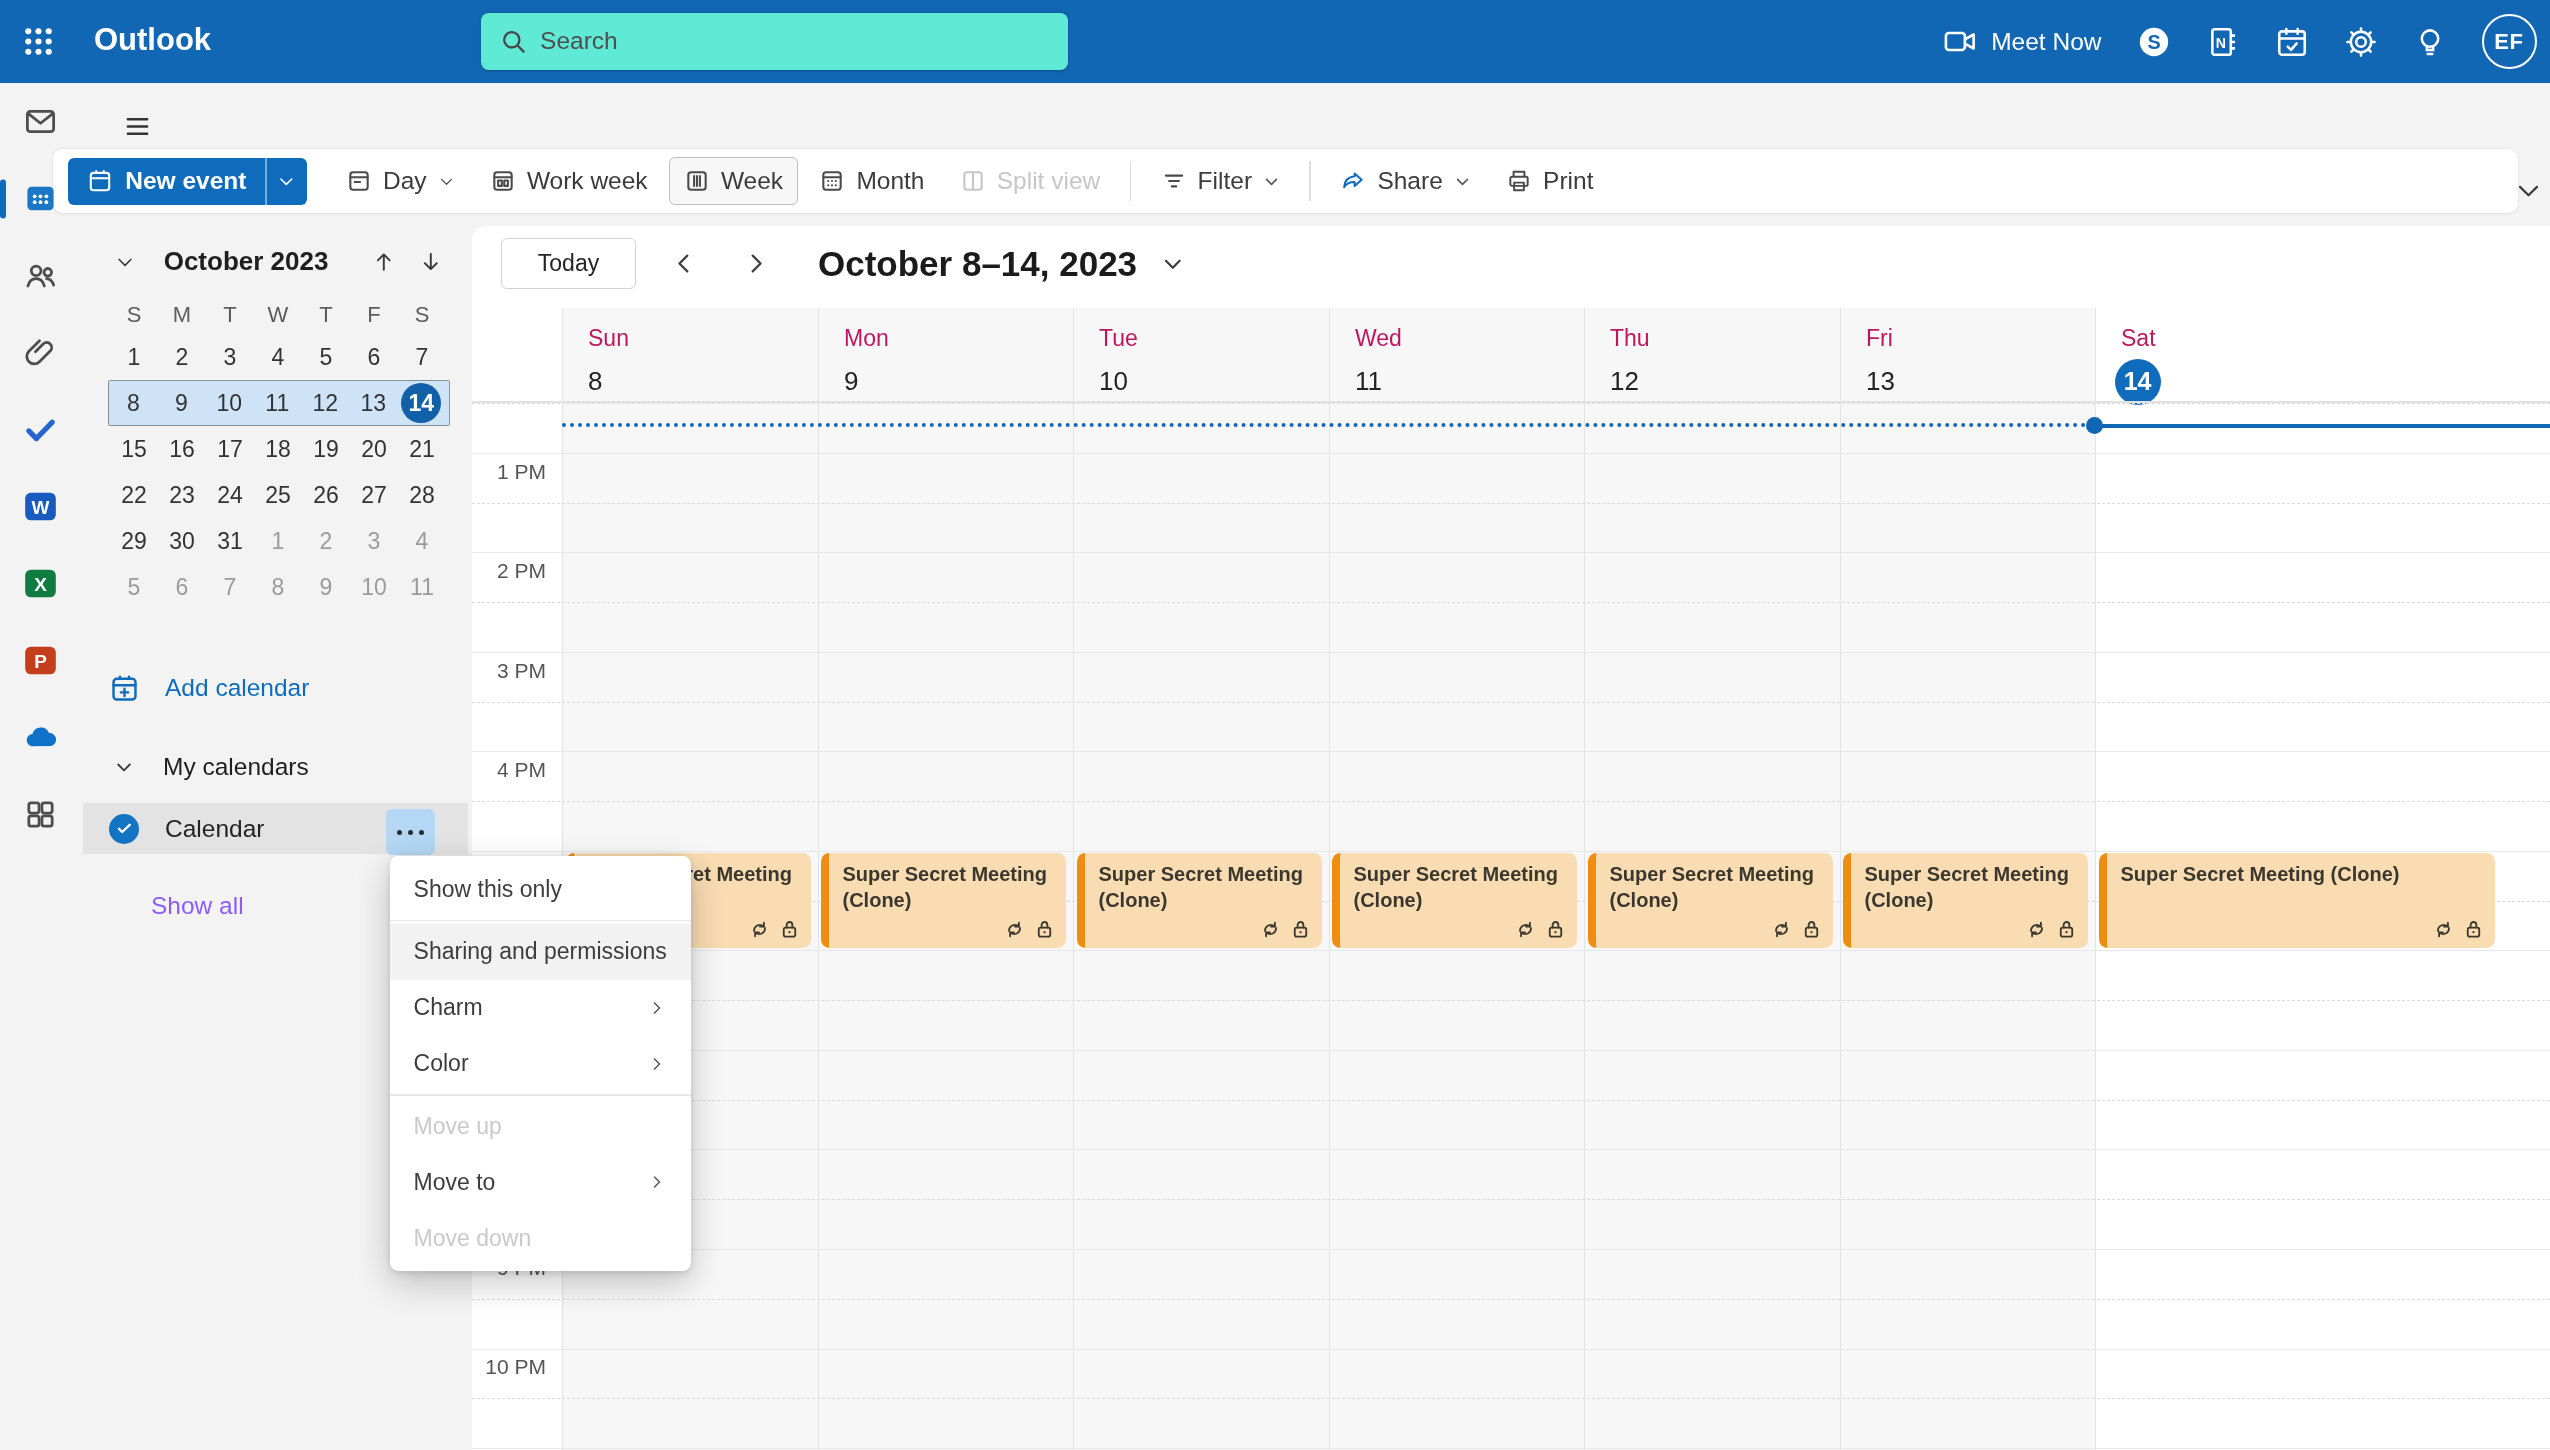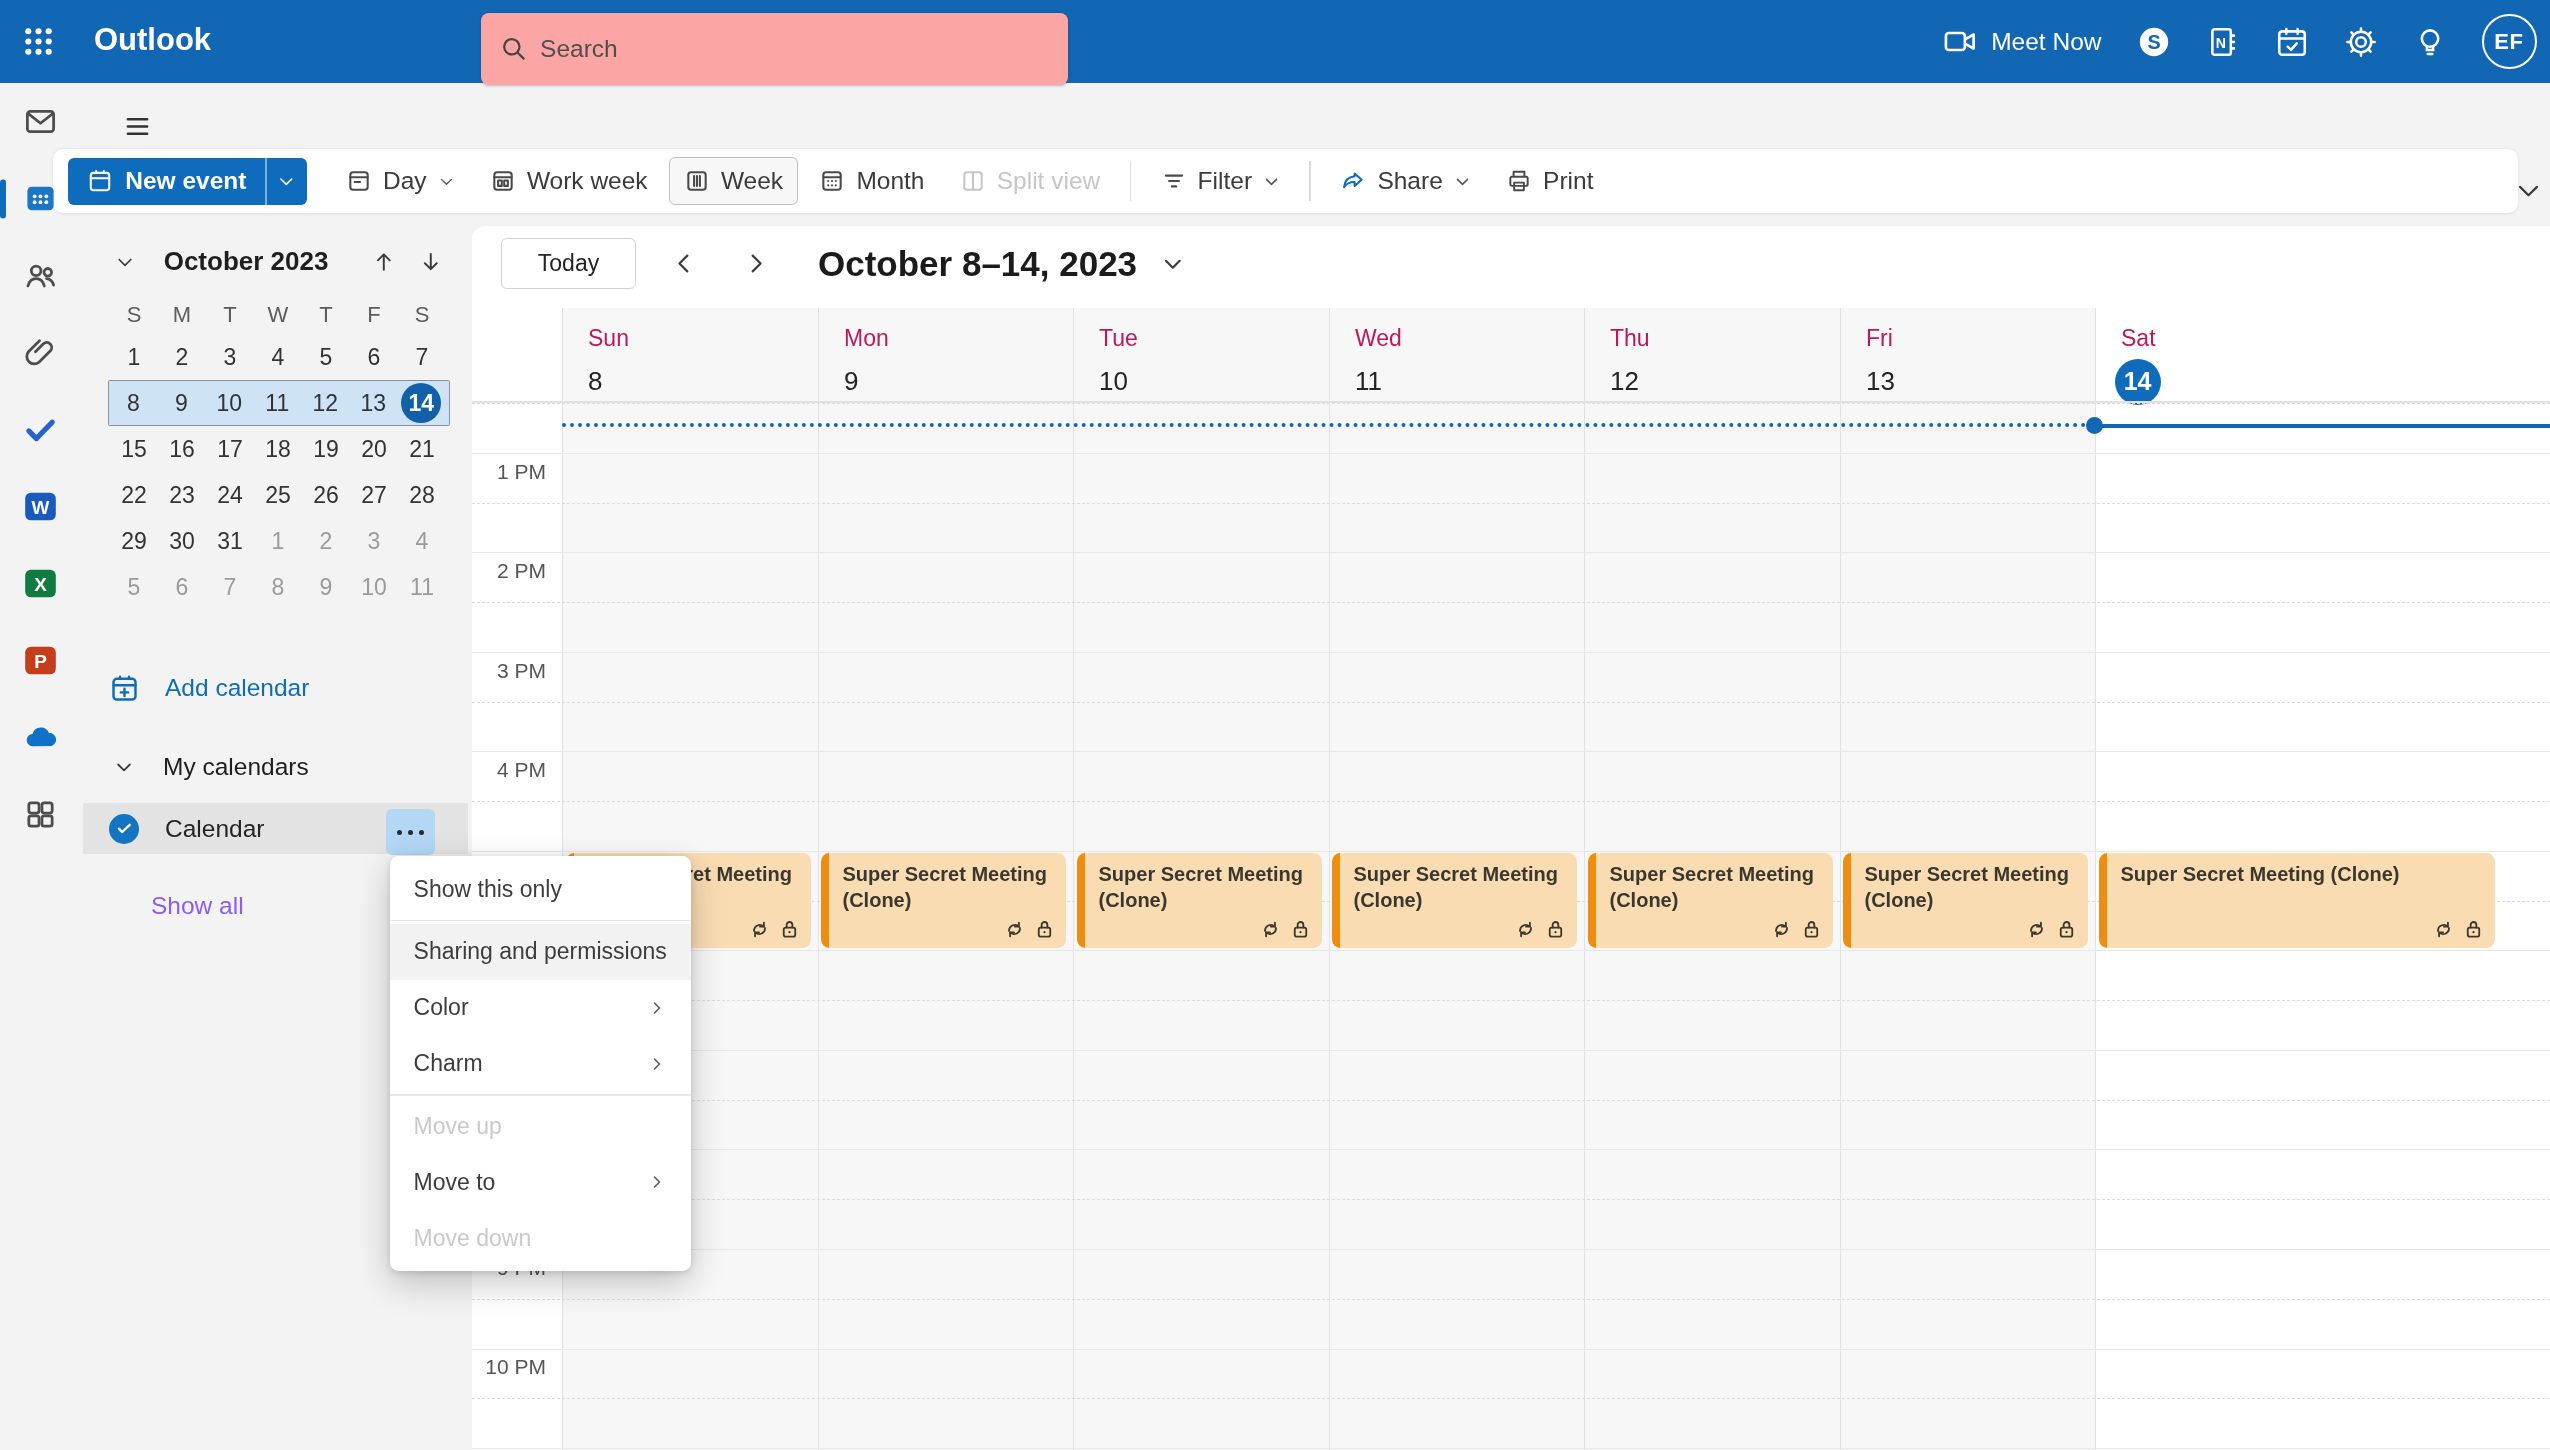--- a/index.html
+++ b/index.html
@@ -6,21 +6,21 @@
     font-family:"Liberation Sans","DejaVu Sans",sans-serif;background:#f3f3f3;color:#242424;
     -webkit-font-smoothing:antialiased}
   .icn{display:inline-block;flex:none}
   .icn svg{width:100%;height:100%;display:block}
 
   
   .topbar{position:absolute;left:0;top:0;width:100%;height:83px;background:#1267b4;z-index:20}
   .topbar .icn{color:#fff}
   .waffle-btn{position:absolute;left:18.6px;top:21px;width:40px;height:40px;display:flex;align-items:center;justify-content:center;border-radius:5px}
   .app-title{position:absolute;left:94px;top:22px;font-size:31px;font-weight:600;color:#fff}
-  .searchbox{position:absolute;left:481px;top:12.7px;width:587px;height:72px;background:#fca5a5;border-radius:7.6px;
+  .searchbox{position:absolute;left:481px;top:12.7px;width:587px;height:57px;background:#5eead4;border-radius:7.6px;
     display:flex;align-items:center;box-shadow:0 0.8px 2.5px rgba(0,0,0,.25)}
   .searchbox .icn{width:27px;height:27px;margin-left:18.6px;color:#474747}
   .search-ph{margin-left:13.5px;font-size:24.5px;color:#4f4f4f}
   .top-right{position:absolute;right:13.5px;top:0;height:83px;display:flex;align-items:center;gap:35px;color:#fff}
   .meetnow{display:flex;align-items:center;gap:13.5px;font-size:24.5px}
   .meetnow .icn{width:35px;height:35px}
   .top-ic{width:34px;height:34px}
   .avatar{width:51px;height:51px;border:2.5px solid #fff;border-radius:50%;display:flex;align-items:center;justify-content:center;
     font-size:22px;font-weight:600;letter-spacing:0.8px}
 
@@ -863,29 +863,29 @@
     <div class="menu-item">
             <span>Show this only</span>
 
           </div>
     <div class="menu-div"></div>
     <div class="menu-item hovered">
             <span>Sharing and permissions</span>
 
           </div>
     <div class="menu-item">
-            <span>Color</span>
+            <span>Charm</span>
             <span class="icn sub">
         <svg viewBox="0 0 24 24">
           <path d="M9 6l6 6-6 6" fill="none" stroke="currentColor" stroke-width="1.9" stroke-linecap="round" stroke-linejoin="round"></path>
         </svg>
       </span>
           </div>
     <div class="menu-item">
-            <span>Charm</span>
+            <span>Color</span>
             <span class="icn sub">
         <svg viewBox="0 0 24 24">
           <path d="M9 6l6 6-6 6" fill="none" stroke="currentColor" stroke-width="1.9" stroke-linecap="round" stroke-linejoin="round"></path>
         </svg>
       </span>
           </div>
     <div class="menu-div"></div>
     <div class="menu-item disabled">
             <span>Move up</span>
 

